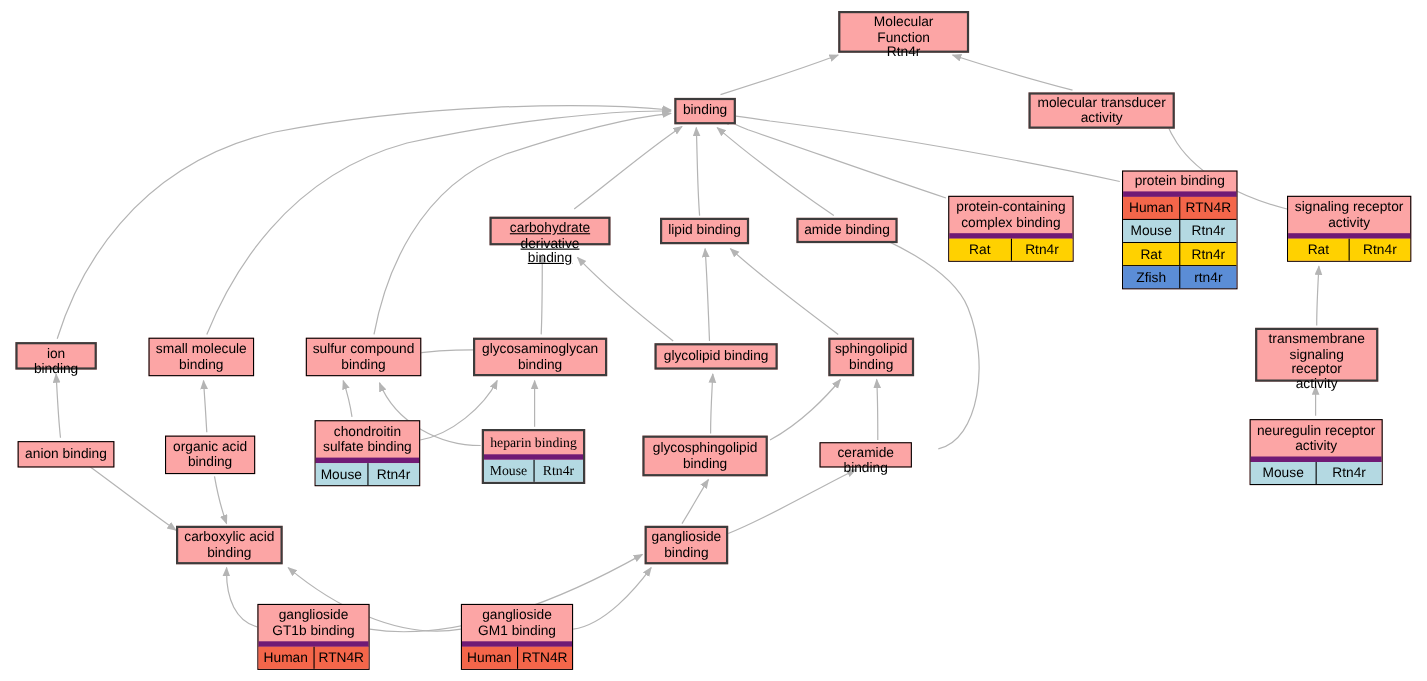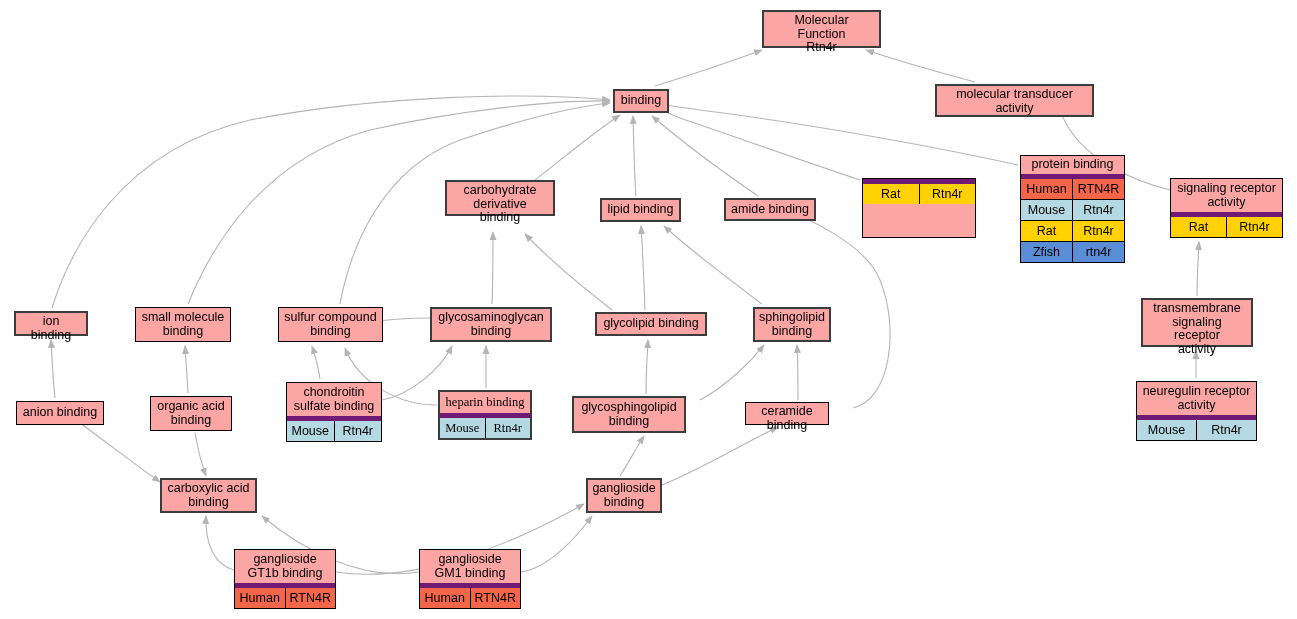--- a/index.html
+++ b/index.html
@@ -69,21 +69,21 @@
       </g>
   </svg>
   <div id="node-layer">
       <div class="node thick" style="left: 762px; top: 10px; width: 119px; height: 38px;">
         <div class="ttl">Molecular Function
 Rtn4r</div>
       </div>
       <div class="node thick" style="left: 613px; top: 89px; width: 56px; height: 24px;">
         <div class="ttl">binding</div>
       </div>
-      <div class="node thick" style="left: 935px; top: 84px; width: 159px; height: 33px;">
+      <div class="node thick" style="left: 935px; top: 84px; width: 133px; height: 33px; justify-content: center;">
         <div class="ttl">molecular transducer
 activity</div>
       </div>
       <div class="node" style="left: 1020px; top: 155px; width: 105px; height: 108px;">
         <div class="ttl">protein binding</div>
         <div class="genetbl">
           <div class="generow" style="background: rgb(244, 102, 74);">
             <div class="genecell">Human</div>
             <div class="genecell">RTN4R</div>
           </div>
@@ -95,38 +95,40 @@
             <div class="genecell">Rat</div>
             <div class="genecell">Rtn4r</div>
           </div>
           <div class="generow" style="background: rgb(91, 141, 214);">
             <div class="genecell">Zfish</div>
             <div class="genecell">rtn4r</div>
           </div>
         </div>
       </div>
       <div class="node" style="left: 862px; top: 178px; width: 114px; height: 60px;">
+        <div class="ttl">protein-containing
+complex binding</div>
         <div class="genetbl">
           <div class="generow" style="background: rgb(255, 209, 0);">
             <div class="genecell">Rat</div>
             <div class="genecell">Rtn4r</div>
           </div>
         </div>
       </div>
       <div class="node" style="left: 1170px; top: 178px; width: 113px; height: 60px;">
         <div class="ttl">signaling receptor
 activity</div>
         <div class="genetbl">
           <div class="generow" style="background: rgb(255, 209, 0);">
             <div class="genecell">Rat</div>
             <div class="genecell">Rtn4r</div>
           </div>
         </div>
       </div>
-      <div class="node thick" style="left: 445px; top: 180px; width: 110px; height: 36px;">
+      <div class="node thick" style="left: 445px; top: 197px; width: 110px; height: 26px; text-decoration: underline;">
         <div class="ttl">carbohydrate
 derivative binding</div>
       </div>
       <div class="node thick" style="left: 600px; top: 198px; width: 81px; height: 24px;">
         <div class="ttl">lipid binding</div>
       </div>
       <div class="node thick" style="left: 724px; top: 198px; width: 92px; height: 23px;">
         <div class="ttl">amide binding</div>
       </div>
       <div class="node thick" style="left: 14px; top: 311px; width: 74px; height: 25px;">
@@ -172,21 +174,21 @@
       </div>
       <div class="node thick" style="left: 438px; top: 390px; width: 94px; height: 50px; font-family: Liberation Serif, serif;">
         <div class="ttl">heparin binding</div>
         <div class="genetbl">
           <div class="generow" style="background: rgb(180, 217, 226);">
             <div class="genecell">Mouse</div>
             <div class="genecell">Rtn4r</div>
           </div>
         </div>
       </div>
-      <div class="node thick" style="left: 572px; top: 396px; width: 114px; height: 37px;">
+      <div class="node thick" style="left: 584px; top: 396px; width: 114px; height: 37px;">
         <div class="ttl">glycosphingolipid
 binding</div>
       </div>
       <div class="node" style="left: 745px; top: 402px; width: 84px; height: 23px;">
         <div class="ttl">ceramide binding</div>
       </div>
       <div class="node" style="left: 1136px; top: 381px; width: 121px; height: 60px;">
         <div class="ttl">neuregulin receptor
 activity</div>
         <div class="genetbl">

